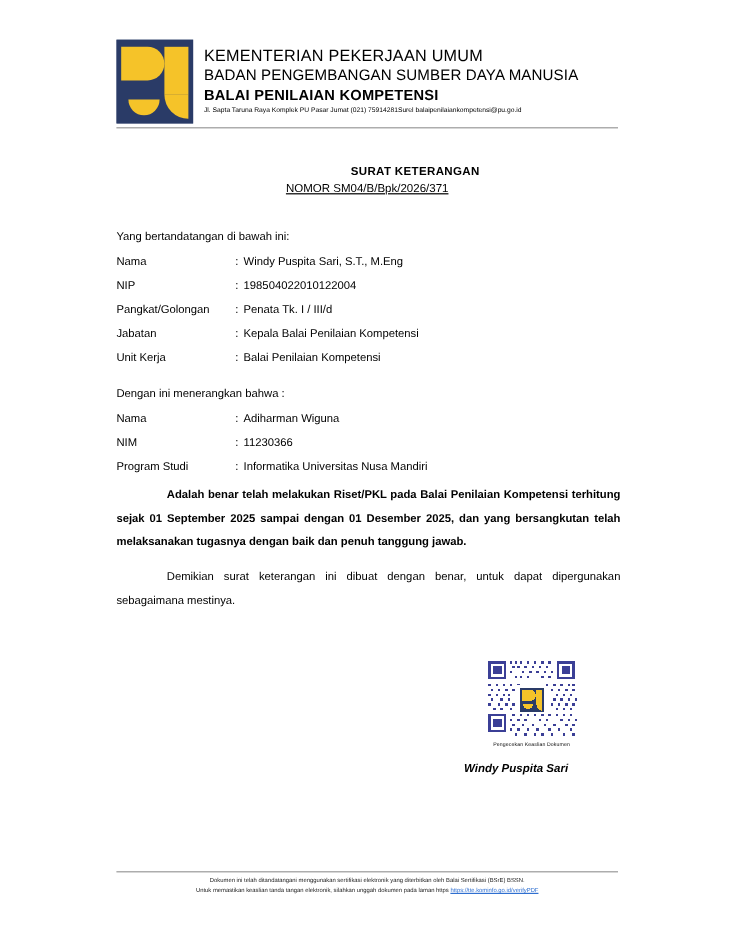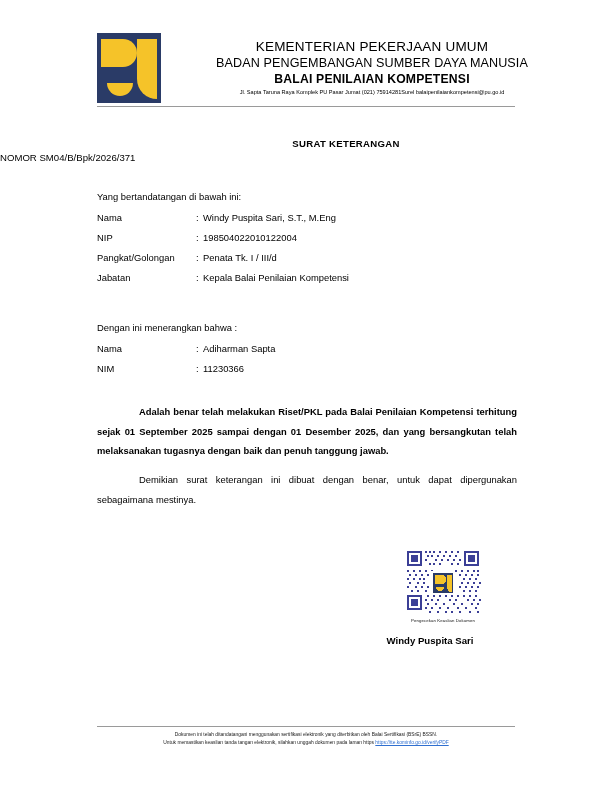--- a/index.html
+++ b/index.html
@@ -37,24 +37,23 @@
     top: 0px;
     width: 64px;
     height: 70px;
     background: #2a3b67;
     overflow: hidden;
   }
   .logo svg { display: block; }
 
   .head-text {
     position: absolute;
-    left: 182px;
+    left: 170px;
     top: 6px;
     width: 380px;
-    text-align: center;
   }
   .head-l1 {
     font-size: 13.5px;
     letter-spacing: 0.2px;
     line-height: 16px;
     white-space: nowrap;
   }
   .head-l2 {
     font-size: 12.6px;
     letter-spacing: 0.1px;
@@ -93,21 +92,23 @@
     font-size: 9.6px;
     font-weight: bold;
     letter-spacing: 0.3px;
     padding-left: 40px;
   }
   .doc-number {
     position: absolute;
     left: 0;
     top: 152px;
     width: 612px;
+    text-align: center;
     font-size: 9.6px;
+    text-decoration: underline;
   }
 
   
   .intro-1 {
     position: absolute;
     left: 97px;
     top: 191px;
     font-size: 9.4px;
   }
   .intro-2 {
@@ -188,20 +189,21 @@
   }
 
   .signer-name {
     position: absolute;
     left: 340px;
     top: 635px;
     width: 180px;
     text-align: center;
     font-size: 9.6px;
     font-weight: bold;
+    font-style: italic;
   }
 
   
   .footer-rule {
     position: absolute;
     left: 97px;
     top: 726px;
     width: 418px;
     height: 1px;
     background: #9a9a9a;
@@ -265,32 +267,40 @@
       <span class="field-value"><span class="field-colon">:</span><span>198504022010122004</span></span>
     </div>
     <div class="field-row">
       <span class="field-label">Pangkat/Golongan</span>
       <span class="field-value"><span class="field-colon">:</span><span>Penata Tk. I / III/d</span></span>
     </div>
     <div class="field-row">
       <span class="field-label">Jabatan</span>
       <span class="field-value"><span class="field-colon">:</span><span>Kepala Balai Penilaian Kompetensi</span></span>
     </div>
+    <div class="field-row">
+      <span class="field-label">Unit Kerja</span>
+      <span class="field-value"><span class="field-colon">:</span><span>Balai Penilaian Kompetensi</span></span>
+    </div>
   </div>
 
   <div class="intro-2">Dengan ini menerangkan bahwa :</div>
 
   <div class="fields block-b">
     <div class="field-row">
       <span class="field-label">Nama</span>
-      <span class="field-value"><span class="field-colon">:</span><span>Adiharman Sapta</span></span>
+      <span class="field-value"><span class="field-colon">:</span><span>Adiharman Wiguna</span></span>
     </div>
     <div class="field-row">
       <span class="field-label">NIM</span>
       <span class="field-value"><span class="field-colon">:</span><span>11230366</span></span>
+    </div>
+    <div class="field-row">
+      <span class="field-label">Program Studi</span>
+      <span class="field-value"><span class="field-colon">:</span><span>Informatika Universitas Nusa Mandiri</span></span>
     </div>
   </div>
 
   <div class="para p-main">Adalah benar telah melakukan Riset/PKL pada Balai Penilaian Kompetensi terhitung sejak 01 September 2025 sampai dengan 01 Desember 2025, dan yang bersangkutan telah melaksanakan tugasnya dengan baik dan penuh tanggung jawab.</div>
   <div class="para p-close">Demikian surat keterangan ini dibuat dengan benar, untuk dapat dipergunakan sebagaimana mestinya.</div>
 
 
   <div class="qr-wrap">
     <div class="qr-box">
       <svg width="78" height="68" viewBox="0 0 78 68" shape-rendering="crispEdges">

